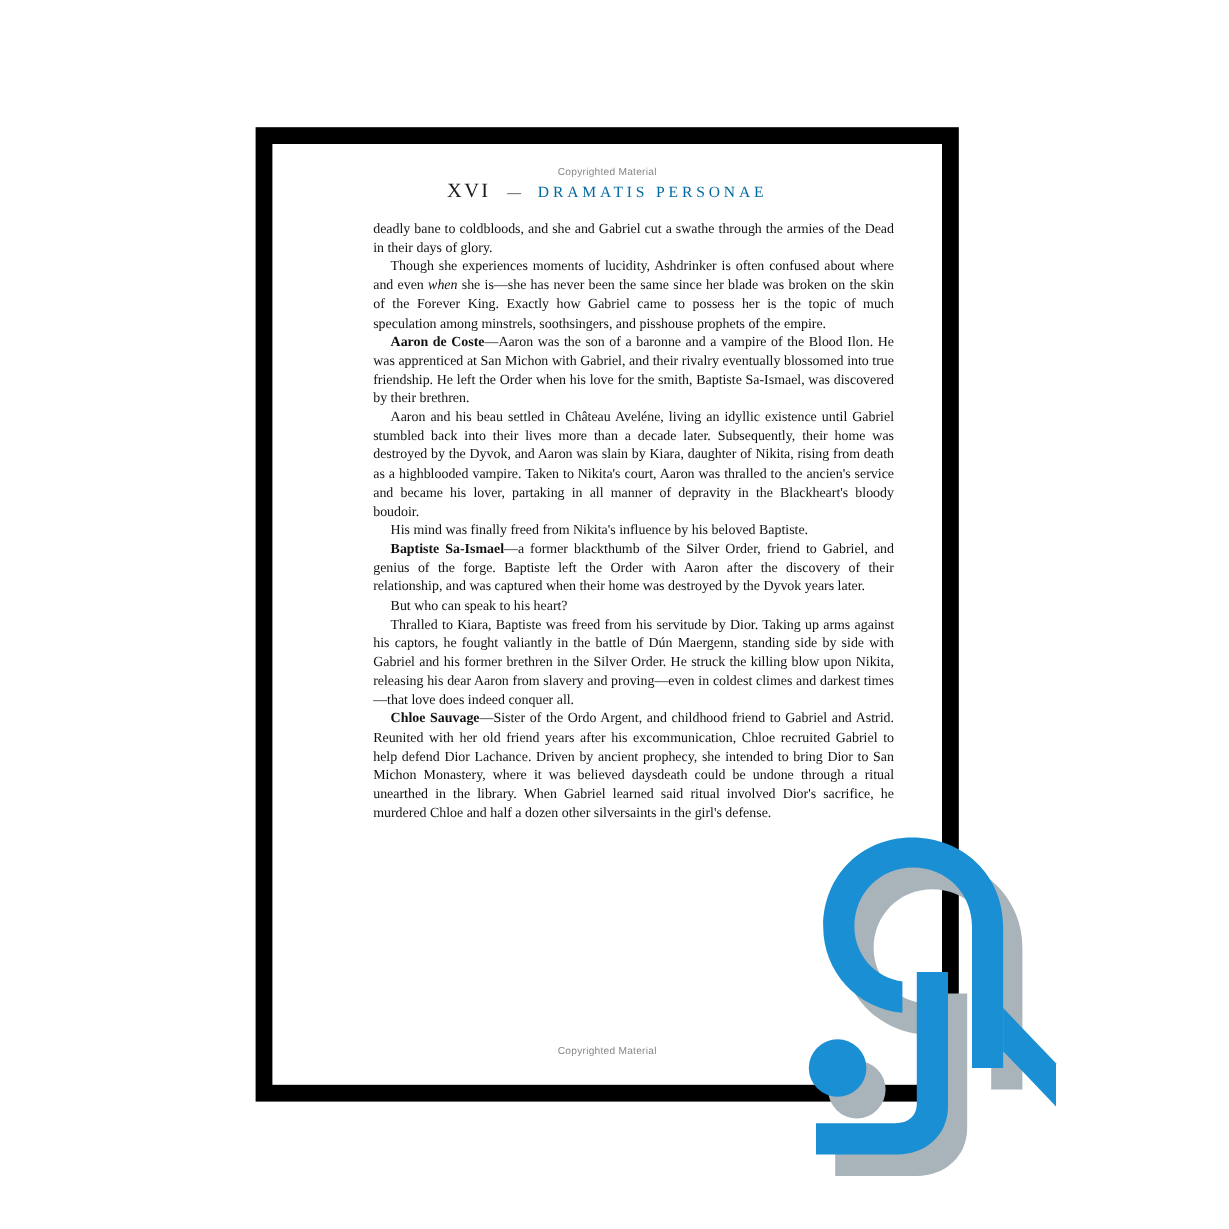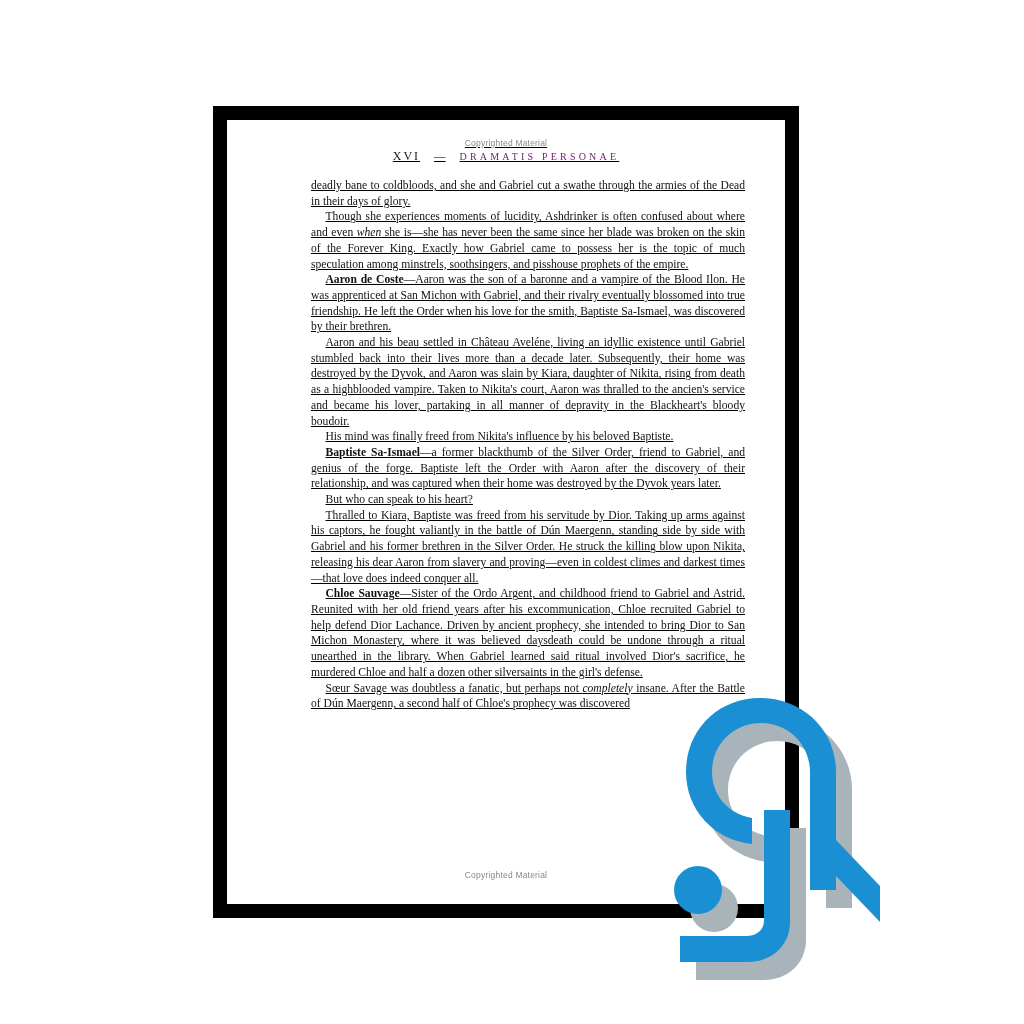--- a/index.html
+++ b/index.html
@@ -21,21 +21,20 @@
   
   #book-frame {
     position: absolute;
     left: 213px;
     top: 106px;
     width: 586px;
     height: 812px;
     background: #000000;
     box-sizing: border-box;
     padding: 14px;
-    text-decoration: underline;
   }
   #page-sheet {
     position: relative;
     width: 100%;
     height: 100%;
     background: #ffffff;
     box-sizing: border-box;
     padding: 18px 40px 10px 40px;
     overflow: hidden;
   }
@@ -62,32 +61,32 @@
 
   .running-head {
     display: flex;
     justify-content: center;
     align-items: baseline;
     gap: 14px;
     margin: 0 0 14px 0;
     font-family: "Liberation Serif", serif;
   }
   .folio {
-    font-size: 12px;
+    font-size: 17px;
     letter-spacing: 2px;
     color: #1a1a1a;
   }
   .rh-dash {
     font-size: 11.5px;
     color: #1a1a1a;
   }
   .rh-title {
-    font-size: 10px;
+    font-size: 13px;
     letter-spacing: 3.2px;
-    color: #701a75;
+    color: #0369a1;
   }
 
   .body-text {
     font-size: 11.6px;
     line-height: 1.355;
     text-align: justify;
     color: #111111;
     -webkit-hyphens: auto;
     hyphens: auto;
     margin-left: 44px;
@@ -132,21 +131,20 @@
       <div class="body-text" id="body-text">
           <p class="noindent"><span>deadly bane to coldbloods, and she and Gabriel cut a swathe through the armies of the Dead in their days of glory.</span></p>
           <p><span>Though she experiences moments of lucidity, Ashdrinker is often confused about where and even </span><i>when</i><span> she is—she has never been the same since her blade was broken on the skin of the Forever King. Exactly how Gabriel came to possess her is the topic of much speculation among minstrels, soothsingers, and pisshouse prophets of the empire.</span></p>
           <p><b>Aaron de Coste</b><span>—Aaron was the son of a baronne and a vampire of the Blood Ilon. He was apprenticed at San Michon with Gabriel, and their rivalry eventually blossomed into true friendship. He left the Order when his love for the smith, Baptiste Sa-Ismael, was discovered by their brethren.</span></p>
           <p><span>Aaron and his beau settled in Château Aveléne, living an idyllic existence until Gabriel stumbled back into their lives more than a decade later. Subsequently, their home was destroyed by the Dyvok, and Aaron was slain by Kiara, daughter of Nikita, rising from death as a highblooded vampire. Taken to Nikita's court, Aaron was thralled to the ancien's service and became his lover, partaking in all manner of depravity in the Blackheart's bloody boudoir.</span></p>
           <p><span>His mind was finally freed from Nikita's influence by his beloved Baptiste.</span></p>
           <p><b>Baptiste Sa-Ismael</b><span>—a former blackthumb of the Silver Order, friend to Gabriel, and genius of the forge. Baptiste left the Order with Aaron after the discovery of their relationship, and was captured when their home was destroyed by the Dyvok years later.</span></p>
           <p><span>But who can speak to his heart?</span></p>
           <p><span>Thralled to Kiara, Baptiste was freed from his servitude by Dior. Taking up arms against his captors, he fought valiantly in the battle of Dún Maergenn, standing side by side with Gabriel and his former brethren in the Silver Order. He struck the killing blow upon Nikita, releasing his dear Aaron from slavery and proving—even in coldest climes and darkest times—that love does indeed conquer all.</span></p>
           <p><b>Chloe Sauvage</b><span>—Sister of the Ordo Argent, and childhood friend to Gabriel and Astrid. Reunited with her old friend years after his excommunication, Chloe recruited Gabriel to help defend Dior Lachance. Driven by ancient prophecy, she intended to bring Dior to San Michon Monastery, where it was believed daysdeath could be undone through a ritual unearthed in the library. When Gabriel learned said ritual involved Dior's sacrifice, he murdered Chloe and half a dozen other silversaints in the girl's defense.</span></p>
-          <p><span>Sœur Savage was doubtless a fanatic, but perhaps not </span><i>completely</i><span> insane. After the Battle of Dún Maergenn, a second half of Chloe's prophecy was discovered</span></p>
         </div>
 
       <div class="copyright-bottom">Copyrighted Material</div>
     </div>
   </div>
 
   <div id="watermark">
     <svg width="300" height="300" viewBox="0 0 300 300" xmlns="http://www.w3.org/2000/svg">
       <g transform="translate(16,18)">
         <path d="M120 8 C 78 8 46 40 46 82 C 46 120 74 150 112 154 L 112 128 C 88 124 72 105 72 82 C 72 54 94 33 121 33 C 148 33 170 54 170 82 L 170 200 L 196 200 L 196 82 C 196 40 163 8 120 8 Z" fill="#a9b3ba"></path>

